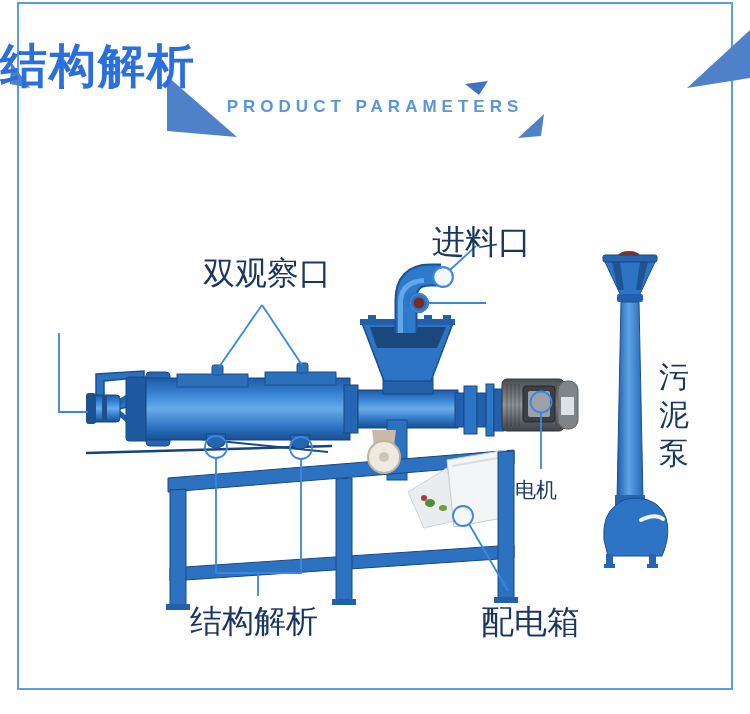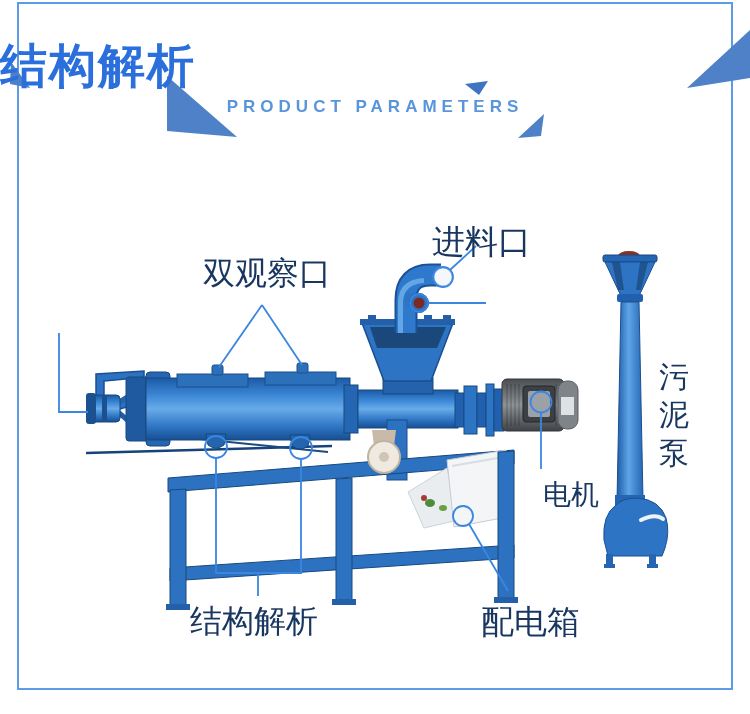--- a/index.html
+++ b/index.html
@@ -10,21 +10,21 @@
                 border:2px solid #5c9ce6;box-sizing:border-box;}
   .title{position:absolute;left:0;top:40px;width:750px;text-align:left;
          font-size:47px;font-weight:800;color:#2a6fdb;letter-spacing:2px;line-height:52px;}
   .subtitle{position:absolute;left:0;top:97px;width:750px;text-align:center;
             font-size:17px;font-weight:700;color:#5a95dc;letter-spacing:5px;line-height:20px;}
   .part-label{position:absolute;color:#18365f;font-weight:500;white-space:nowrap;}
   .lbl-feed{left:424px;top:220px;font-size:33px;margin-left:8px;}
   .lbl-overflow{left:486px;top:286px;font-size:33px;}
   .lbl-obs{left:203px;top:252px;font-size:32px;}
   .lbl-dry{left:26px;top:292px;font-size:31px;}
-  .lbl-motor{left:515px;top:476px;font-size:28px;padding-left:28px;}
+  .lbl-motor{left:515px;top:476px;font-size:21px;}
   .lbl-drain{left:190px;top:600px;font-size:32px;}
   .lbl-powerbox{left:481px;top:600px;font-size:33px;}
   .lbl-pump{left:659px;top:358px;font-size:30px;width:32px;line-height:38px;
             word-break:break-all;white-space:normal;}
   svg{position:absolute;left:0;top:0;}
 </style>
 </head>
 <body>
 
 <div id="stage">

